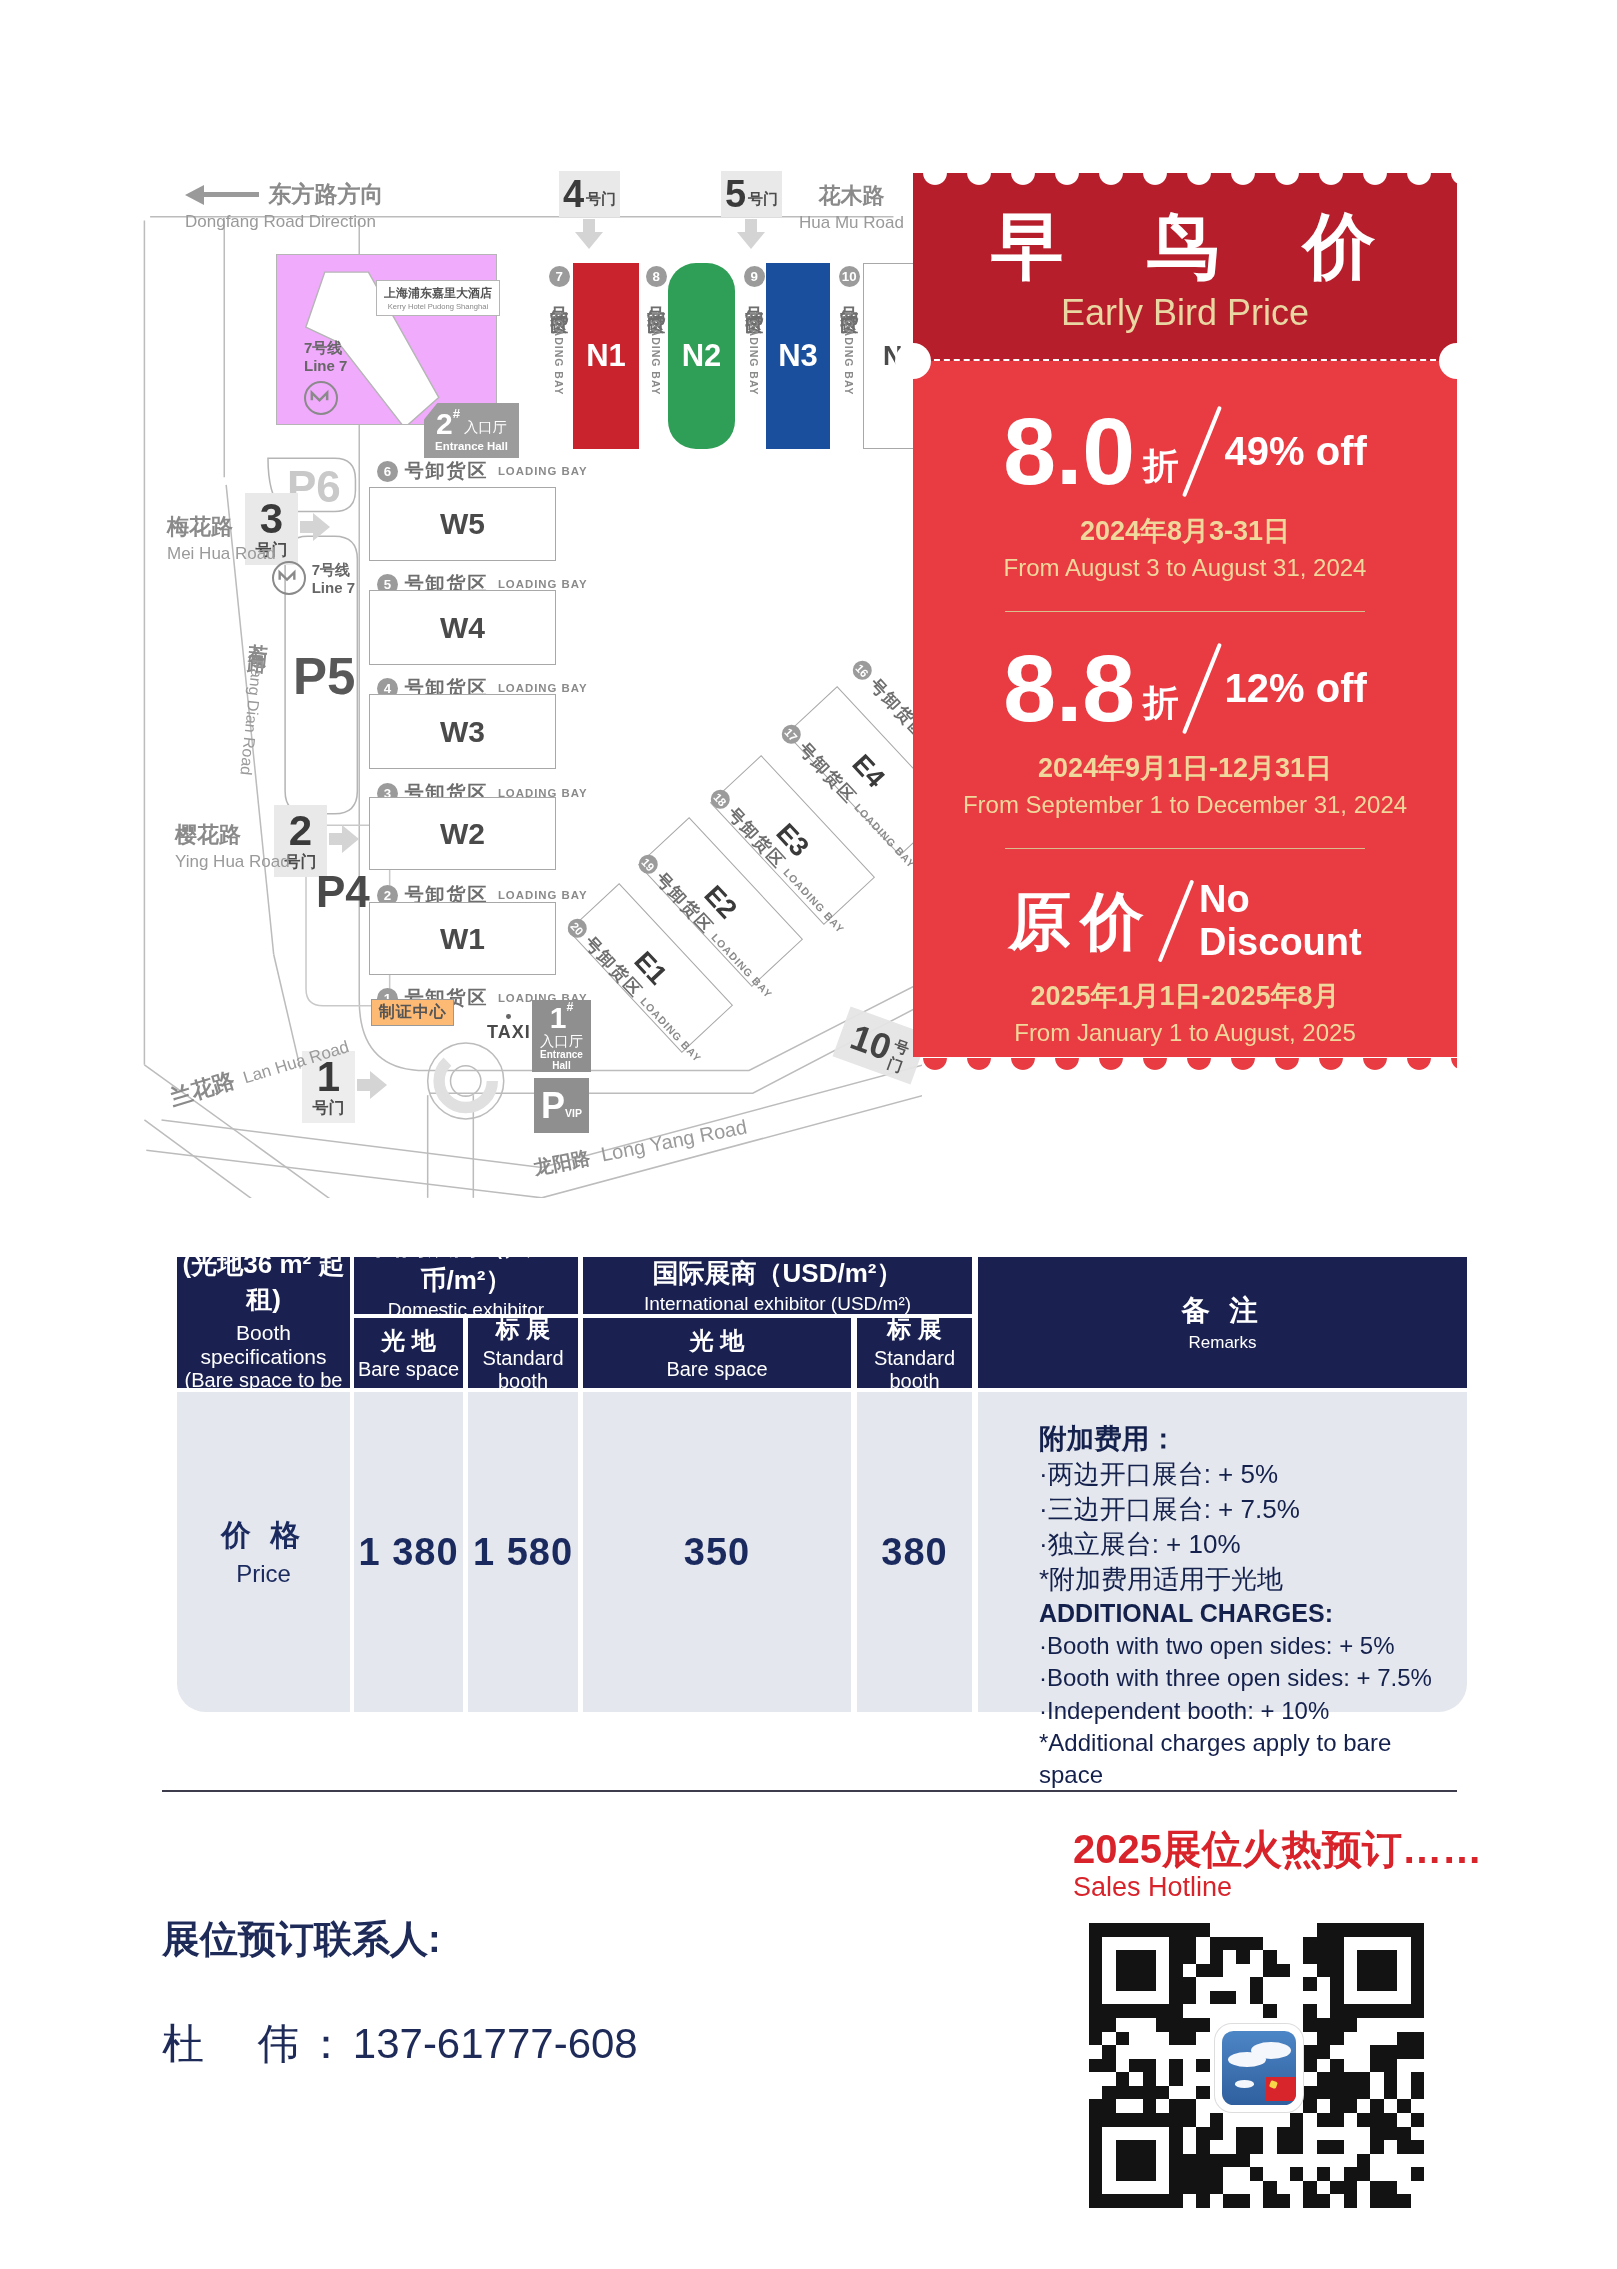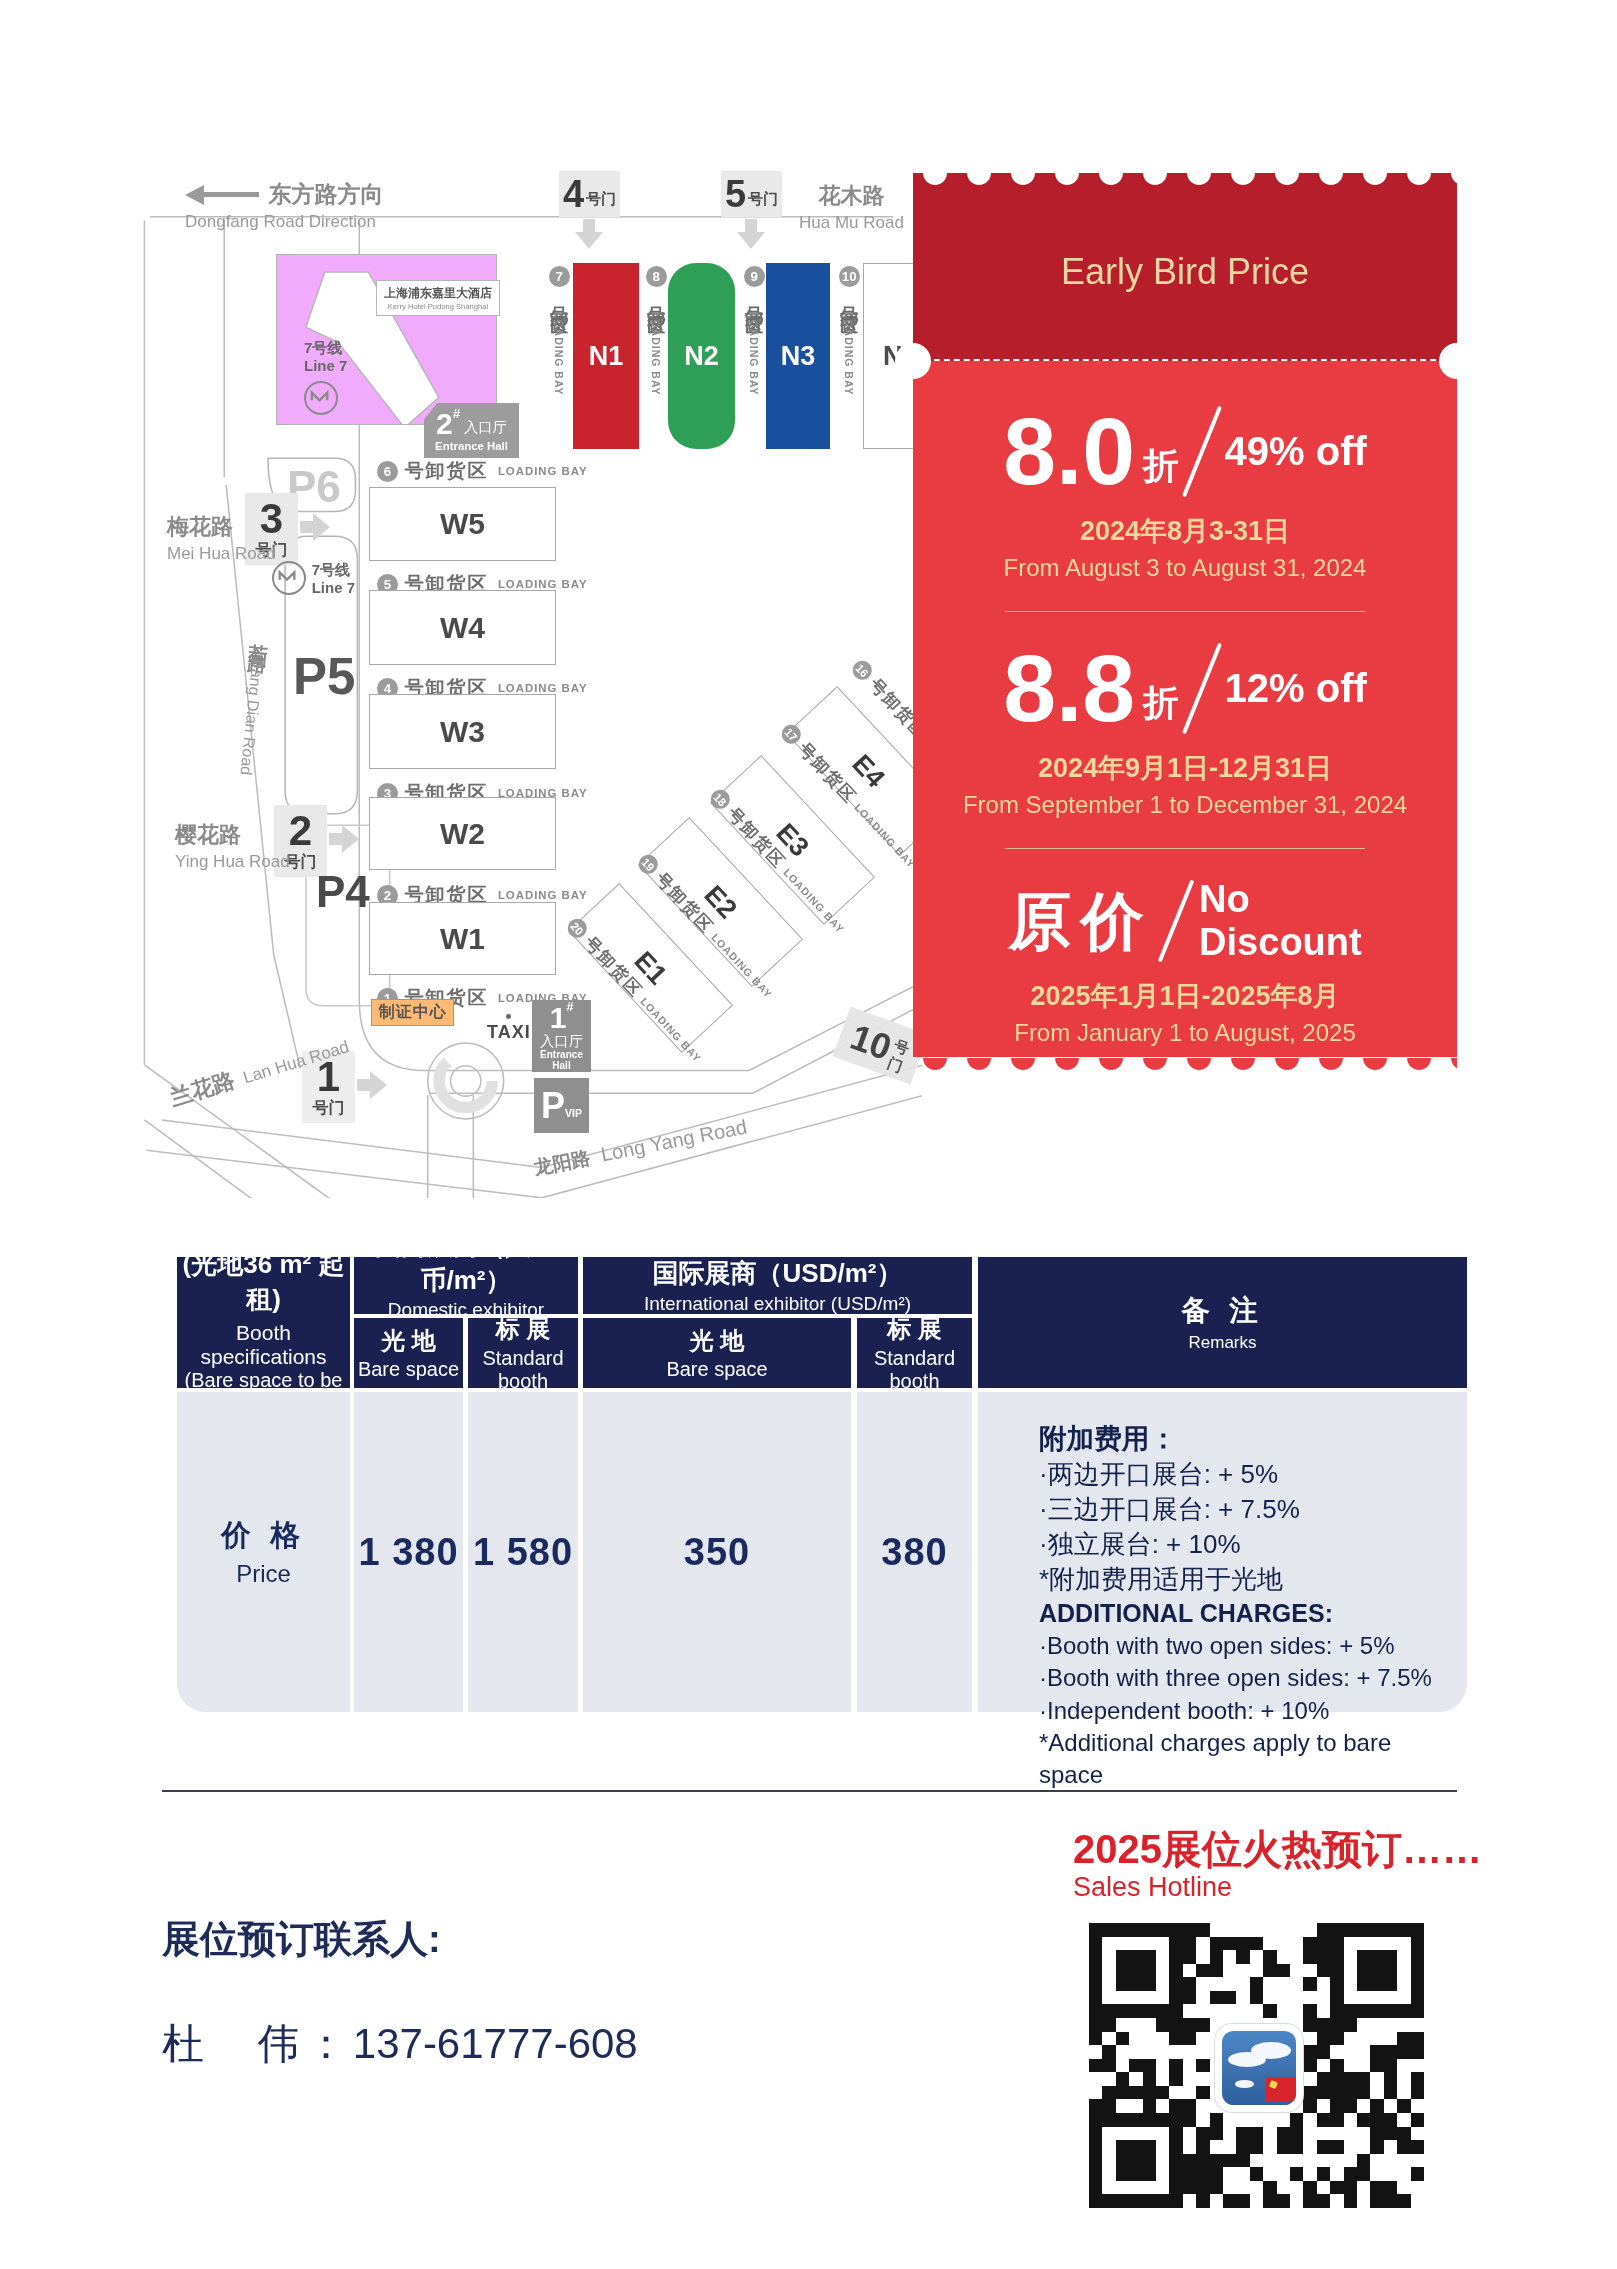--- a/index.html
+++ b/index.html
@@ -42,21 +42,21 @@
   .hotel-label .zh{font-size:12px;color:#555;font-weight:bold;}
   .hotel-label .en{font-size:7.6px;color:#888;}
 
   .metro{display:flex;align-items:flex-start;gap:5.7px;}
   .metro .txt{font-size:15px;font-weight:bold;color:#666;line-height:1.2;}
   .metro-icon{width:30px;height:30px;border:2.4px solid #8a8a8a;border-radius:50%;position:relative;flex:0 0 auto;}
   .metro-icon svg{position:absolute;left:1.9px;top:1.9px;}
 
   .hall{position:absolute;display:flex;align-items:center;justify-content:center;font-weight:bold;}
   .hall.white{background:#fff;border:1.4px solid #a8a8a8;color:#4a4a4a;}
-  .hall.n{color:#fff;font-size:27px;}
+  .hall.n{color:#fff;font-size:31px;}
   .hall.w{font-size:30px;color:#4a4a4a;}
   .hall.e{font-size:27px;color:#3a3a3a;background:#fff;border:1.4px solid #a8a8a8;}
 
   .lb-circle{width:21px;height:21px;border-radius:50%;background:#9b9b9b;color:#fff;font-size:13.3px;font-weight:bold;display:flex;align-items:center;justify-content:center;flex:0 0 auto;}
   .lb-v{position:absolute;width:28.5px;display:flex;flex-direction:column;align-items:center;gap:4.8px;}
   .lb-v .zh{writing-mode:vertical-rl;font-size:18px;font-weight:bold;color:#6e6e6e;letter-spacing:3.8px;}
   .lb-v .en{writing-mode:vertical-rl;font-size:10.5px;font-weight:bold;color:#8a8a8a;letter-spacing:1px;}
   .lb-h{position:absolute;display:flex;align-items:center;gap:6.7px;}
   .lb-h .zh{font-size:19px;font-weight:bold;color:#6e6e6e;letter-spacing:1.9px;}
   .lb-h .en{font-size:11.4px;font-weight:bold;color:#8a8a8a;letter-spacing:1px;margin-left:2.9px;}
@@ -406,20 +406,21 @@
     </div>
     <div class="road-label" style="left:399px;top:1020px;transform:rotate(-11deg);display:flex;gap:11.4px;align-items:baseline;">
       <span class="zh" style="font-size:19px;">龙阳路</span>
       <span class="en" style="font-size:20px;">Long Yang Road</span>
     </div>
   </div>
 
   <div class="coupon">
     <div class="head">
       <div class="scallop"></div>
+      <div class="coupon-title">早 鸟 价</div>
       <div class="coupon-sub">Early Bird Price</div>
     </div>
     <div class="dash"></div>
     <div class="notch l"></div>
     <div class="notch r"></div>
     <div class="body">
       <div class="tier" style="margin-top:42px;">
         <div class="row">
           <span class="big">8.0</span>
           <span class="unit">折</span>

